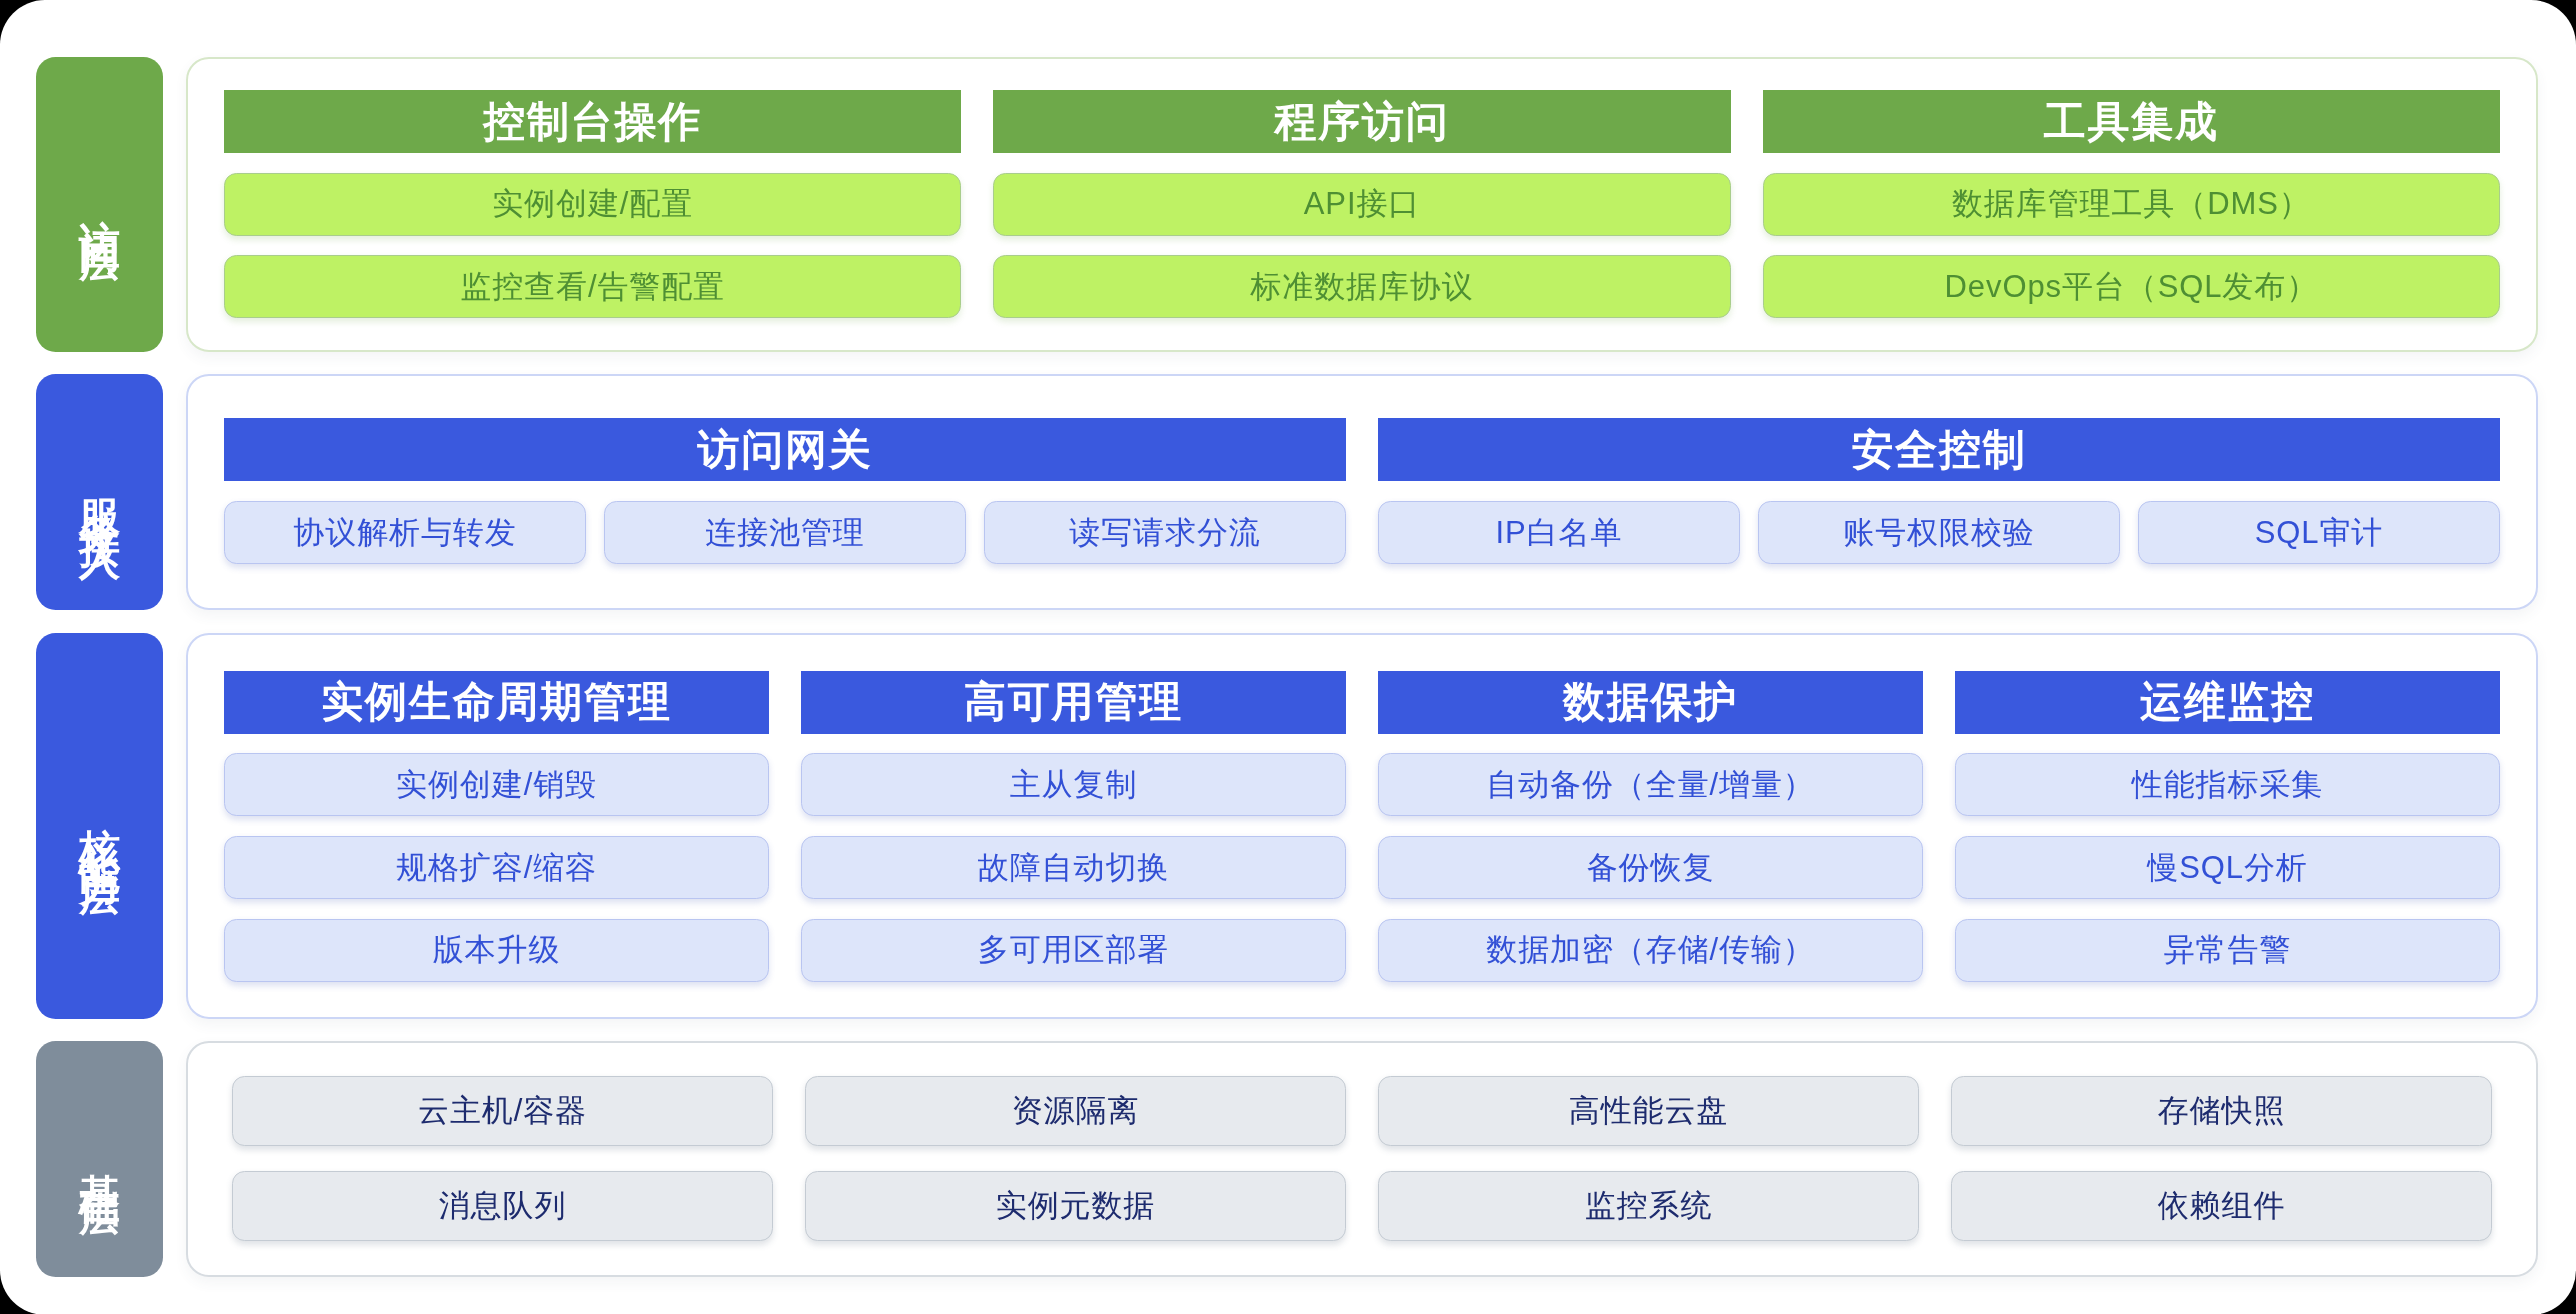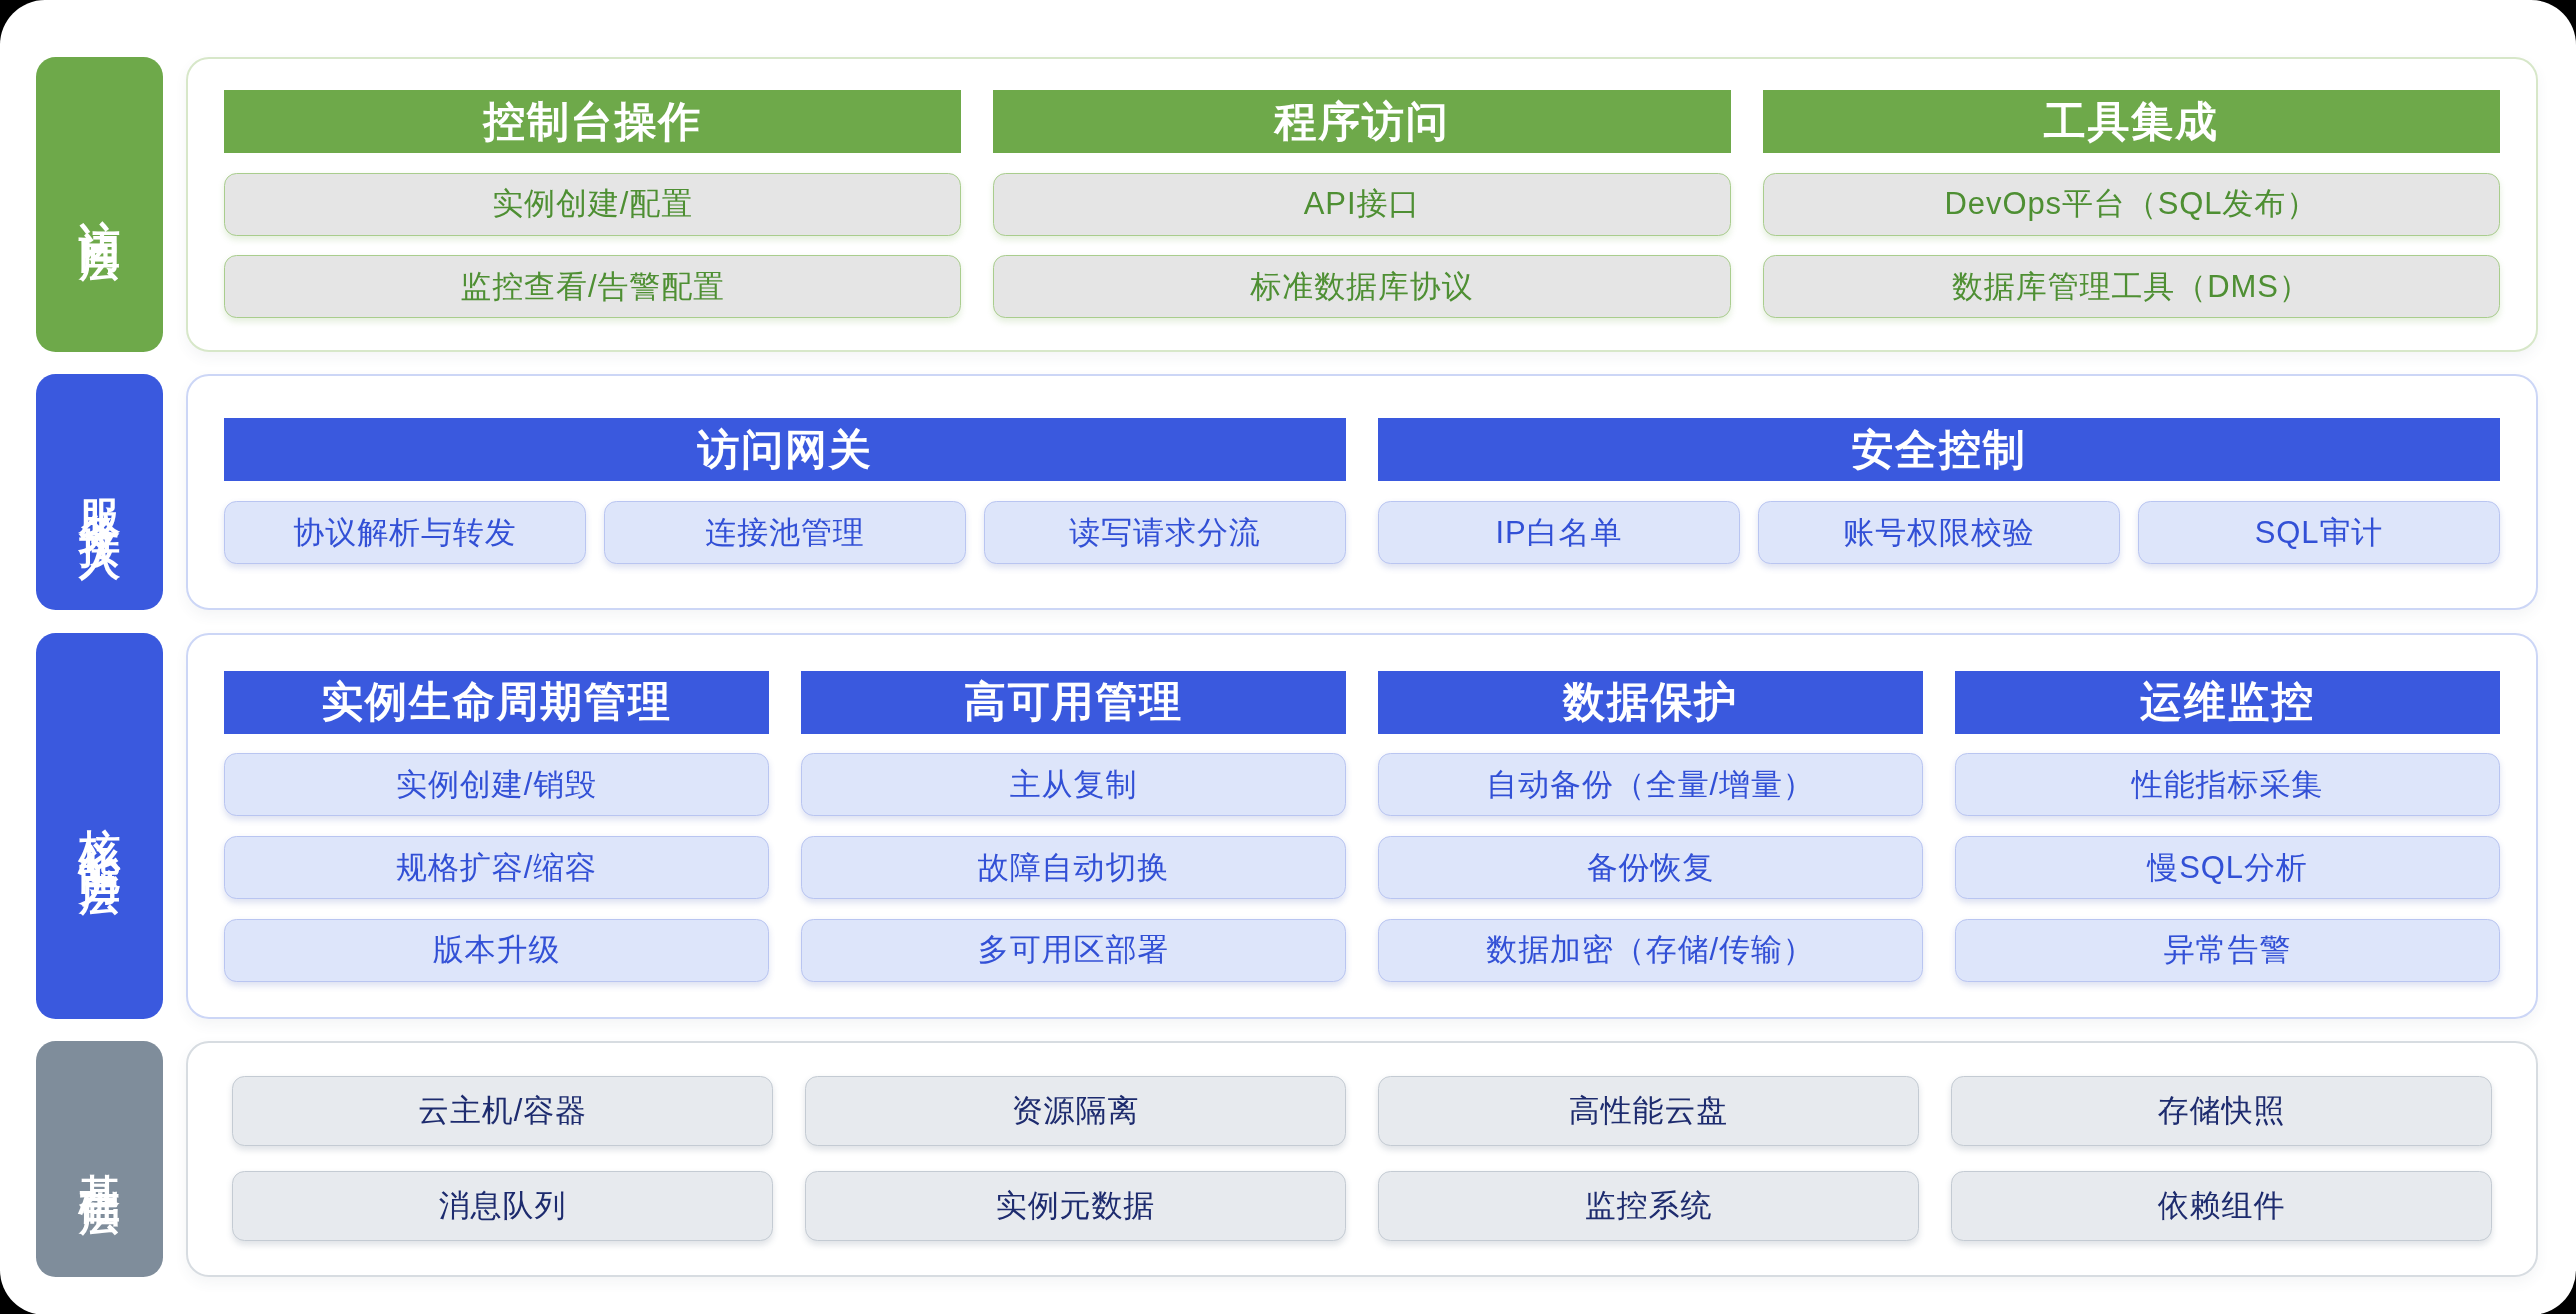--- a/index.html
+++ b/index.html
@@ -32,21 +32,21 @@
                   gap:23px 32px;box-sizing:border-box;height:100%;}
 
   .hdr{height:63px;flex:none;display:flex;align-items:center;justify-content:center;
        color:#fff;font-size:42px;font-weight:600;letter-spacing:1.8px;}
   .hdr.g{background:#6ea94a;}
   .hdr.b{background:#3a59de;}
 
   .item{height:63px;flex:none;border-radius:12.5px;border:1.8px solid;
         display:flex;align-items:center;justify-content:center;
         font-size:31px;font-weight:500;letter-spacing:0.9px;box-sizing:border-box;}
-  .item.g{background:#e5e5e5;border-color:#a9cd8d;color:#4e8f33;
+  .item.g{background:#bef264;border-color:#a9cd8d;color:#4e8f33;
           box-shadow:0 3.6px 6.3px rgba(110,169,74,.18);}
   .item.b{background:#dde5fa;border-color:#b9c5f1;color:#3250d6;
           box-shadow:0 3.6px 6.3px rgba(90,110,190,.20);}
   .item.n{background:#e7eaee;border-color:#c4cbd3;color:#1d2b6e;
           box-shadow:0 3.6px 6.3px rgba(80,95,115,.18);}
   .item.tall{height:70px;}
   .irow{display:flex;gap:18px;border-radius:10px;}
   .irow .item{flex:1;min-width:0;}
 </style>
 </head>
@@ -67,22 +67,22 @@
               <div class="item g">实例创建/配置</div>
               <div class="item g">监控查看/告警配置</div>
             </div>
             <div class="col">
               <div class="hdr g">程序访问</div>
               <div class="item g">API接口</div>
               <div class="item g">标准数据库协议</div>
             </div>
             <div class="col">
               <div class="hdr g">工具集成</div>
+              <div class="item g">数据库管理工具（DMS）</div>
               <div class="item g">DevOps平台（SQL发布）</div>
-              <div class="item g">数据库管理工具（DMS）</div>
             </div>
           </div>
         </div>
       </div>
 
       <div class="row" style="height:236px">
         <div class="side blue">
           <span class="vtext">服务接入</span>
         </div>
         <div class="panel blue p-service">

